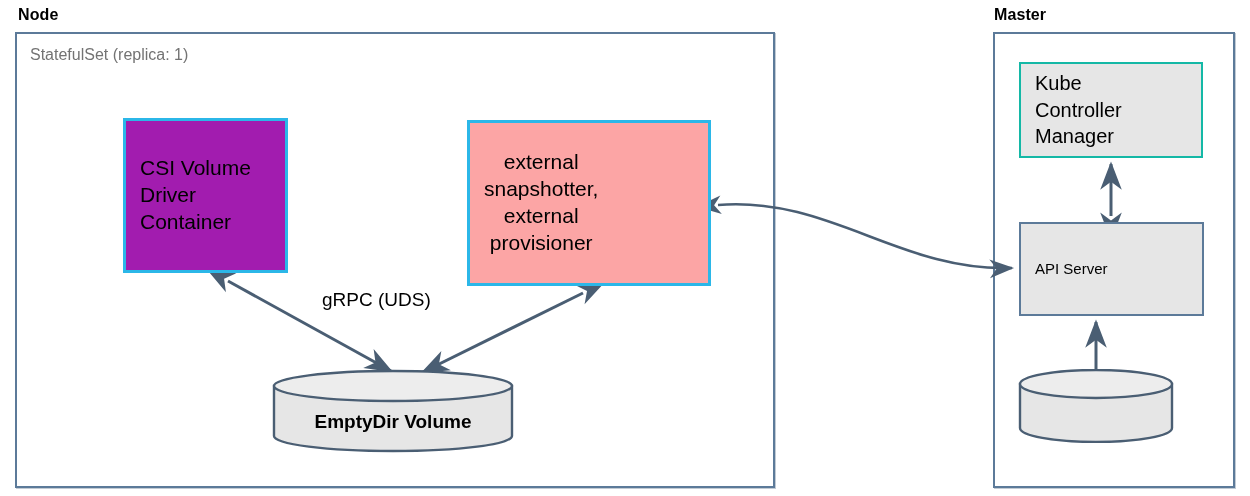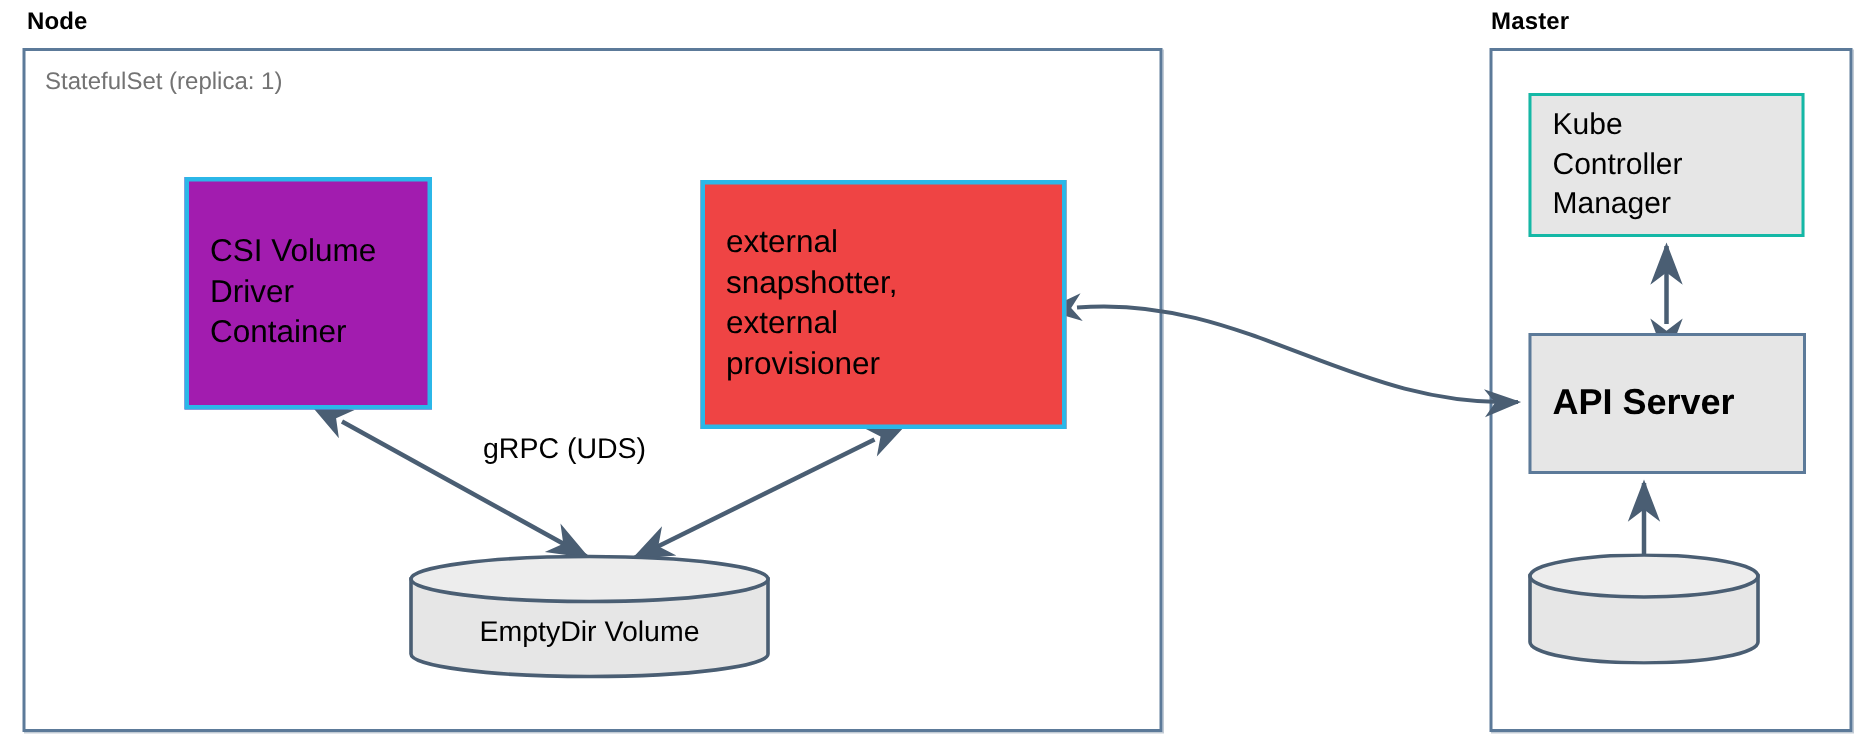--- a/index.html
+++ b/index.html
@@ -76,52 +76,53 @@
 
   #csi-driver-box {
     left: 123px; top: 118px;
     width: 165px; height: 155px;
     background: #a21caf;
     border: 3px solid #2BB7E8;
   }
   #external-controllers-box {
     left: 467px; top: 120px;
     width: 244px; height: 166px;
-    background: #ef4444;
+    background: #fca5a5;
     border: 3px solid #2BB7E8;
+    text-align: center;
   }
   #kube-controller-manager-box {
     left: 1019px; top: 62px;
     width: 184px; height: 96px;
     background: #E6E6E6;
     border: 2px solid #14b8a6;
     align-items: flex-start;
     padding-top: 6px;
   }
   #kube-controller-manager-box .box-text { font-size: 20px; line-height: 1.33; }
   #api-server-box {
     left: 1019px; top: 222px;
     width: 185px; height: 94px;
     background: #E6E6E6;
     border: 2px solid #5c7a99;
   }
-  #api-server-box .box-text { font-size: 24px; font-weight: bold; }
+  #api-server-box .box-text { font-size: 15px; }
 
   
   .cylinder {
     position: absolute;
   }
   .cylinder-label {
     position: absolute;
     width: 100%;
     text-align: center;
     color: #000000;
     white-space: nowrap;
   }
-  #emptydir-cylinder { left: 272px; top: 369px; width: 242px; height: 84px; }
+  #emptydir-cylinder { left: 272px; top: 369px; width: 242px; height: 84px; font-weight: bold; }
   #emptydir-cylinder .cylinder-label { top: 42px; font-size: 19px; }
   #etcd-cylinder { left: 1018px; top: 369px; width: 156px; height: 74px; }
   #etcd-cylinder .cylinder-label { top: 34px; font-size: 22px; }
 
   .edge-label {
     position: absolute;
     font-size: 19px;
     color: #000000;
     white-space: nowrap;
   }

